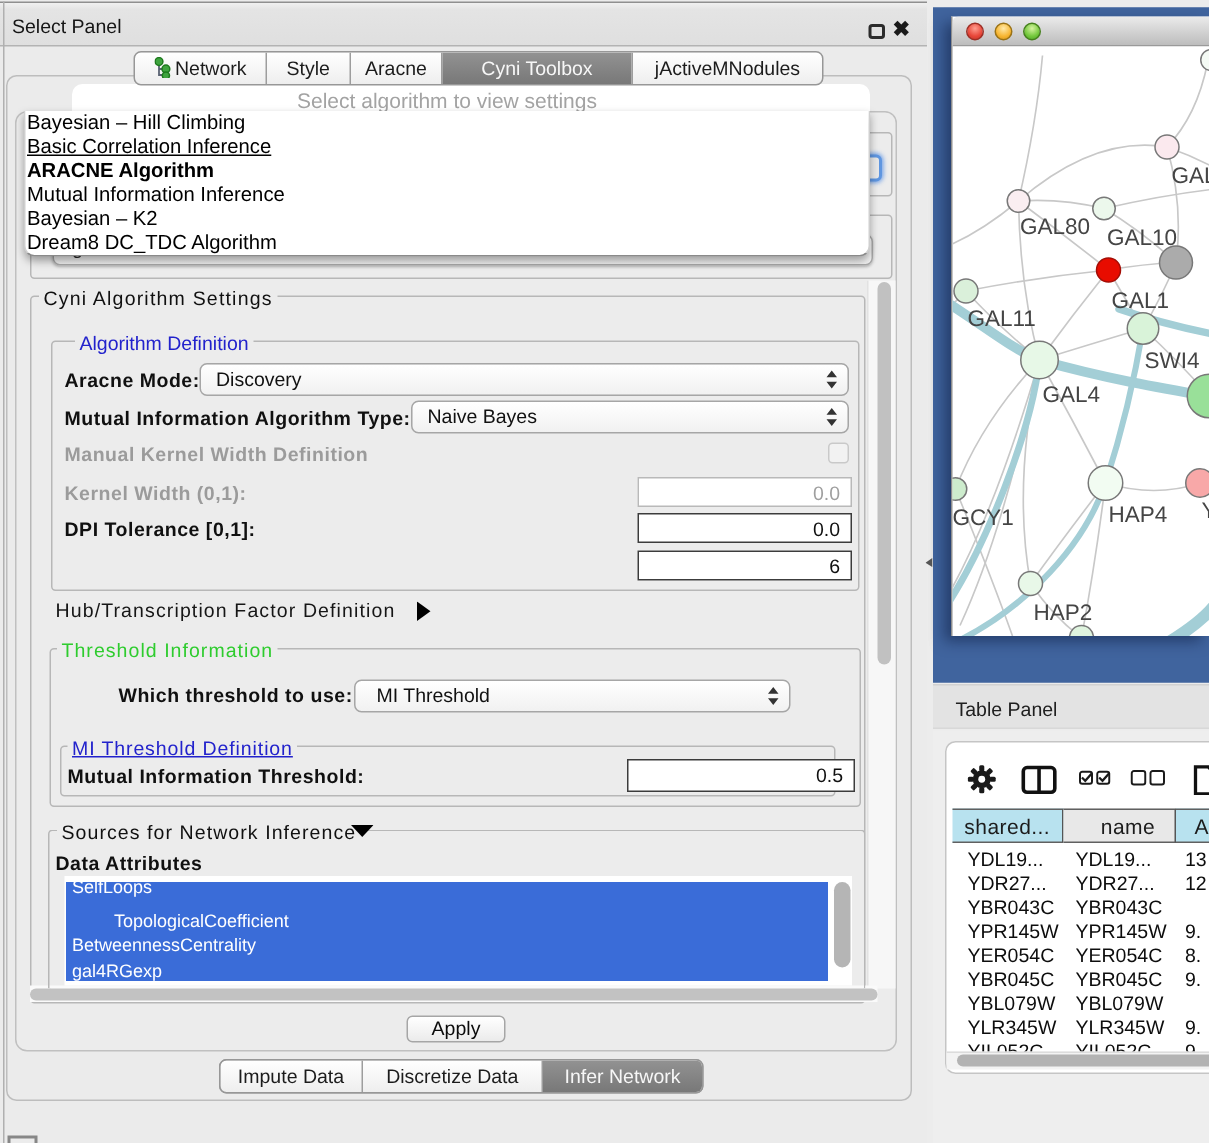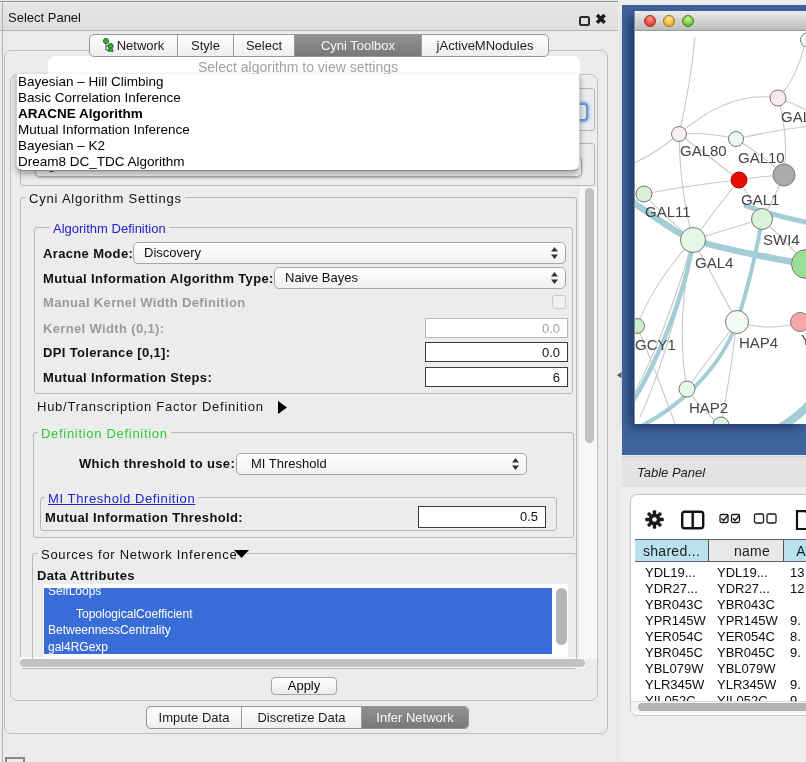--- a/index.html
+++ b/index.html
@@ -83,21 +83,21 @@
 #nettitle { position:absolute; left:0; top:0; width:100%; height:20px;
   background:linear-gradient(#ebebeb 0%, #d6d6d6 45%, #bdbdbd 100%);
   border-bottom:1px solid #9a9a9a; border-radius:4px 0 0 0; }
 .tl { position:absolute; top:4px; width:12px; height:12px; border-radius:50%; }
 #tlr { left:9px;  background:radial-gradient(circle at 50% 30%, #ff9d8f, #e8473a 60%, #c33428); border:0.5px solid #9d2f26;}
 #tly { left:28px; background:radial-gradient(circle at 50% 30%, #ffe9a8, #f7b633 60%, #d79412); border:0.5px solid #9a7216;}
 #tlg { left:47px; background:radial-gradient(circle at 50% 30%, #d6f3a0, #74c83c 60%, #4ba426); border:0.5px solid #46801d;}
 
 #tptitlebar { left:622px; top:456px; width:184px; height:30px; background:#e3e3e3;
   border-top:1px solid #d2d2d2; border-bottom:1px solid #d8d8d8; }
-#tptitlebar .t { position:absolute; left:15px; top:8px; font-size:13px; color:#202020;font-style:italic; }
+#tptitlebar .t { position:absolute; left:15px; top:8px; font-size:13px; color:#202020; }
 #belowtp { left:622px; top:487px; width:184px; height:275px; background:#eeeeee; }
 
 #tablebox { left:630px; top:494px; width:184px; height:222px; background:#fff;
   border:1px solid #c5c5c5; border-radius:7px 0 0 7px; }
 .th { position:absolute; top:44px; height:23px; border-top:1px solid #606060; border-bottom:1px solid #606060;
   font-size:14px; letter-spacing:0.3px; color:#1c1c1c; text-align:center; line-height:22px; }
 .tr { position:absolute; font-size:13px; color:#0d0d0d; white-space:nowrap; }
 
 #smallbox { left:5px; top:757px; width:20px; height:10px; border:2px solid #878787; background:#ececec; }
 </style>
@@ -115,21 +115,21 @@
 
     <div id="toptabs" class="seg">
       <div class="s" style="width:88px;">
         <svg width="11" height="14" viewBox="0 0 11 14" style="vertical-align:-2px;margin-right:3px;">
           <path d="M3 4 L3 12 L7 12 M3 8 L7 8" stroke="#5a6273" stroke-width="1.2" fill="none"></path>
           <circle cx="3" cy="3" r="2.6" fill="#3fa43f" stroke="#1e7a1e"></circle>
           <circle cx="7.6" cy="8" r="2.6" fill="#3fa43f" stroke="#1e7a1e"></circle>
           <circle cx="7.6" cy="12.4" r="2.4" fill="#3fa43f" stroke="#1e7a1e"></circle>
         </svg>Network</div>
       <div class="s" style="width:56px;">Style</div>
-      <div class="s" style="width:61px;">Select</div>
+      <div class="s" style="width:61px;">Aracne</div>
       <div class="s sel" style="width:127px;">Cyni Toolbox</div>
       <div class="s" style="width:126px;">jActiveMNodules</div>
     </div>
 
     <div id="content" class="abs">
 
       <div class="gbox" style="left:9px; top:13px; width:575px; height:43px;">
         <div style="position:absolute; right:6px; top:14px; width:12px; height:18px; background:#e8e8e8; border:2px solid #5f96e0; border-radius:4px; box-shadow:0 0 3px 1px rgba(80,140,230,.75);"></div>
       </div>
       <div class="gbox" style="left:9px; top:68px; width:575px; height:43px;">
@@ -160,41 +160,40 @@
         <svg width="9" height="16">
               <path d="M4.5 2 L8 6.5 L1 6.5 Z M4.5 14 L8 9.5 L1 9.5 Z" fill="#333"></path>
             </svg>
           </span></div>
       <div class="lbl dis" style="left:32px; top:220px;">Manual Kernel Width Definition</div>
       <div style="position:absolute; left:541px; top:220px; width:14px; height:14px; background:#f2f2f2; border:1px solid #c9c9c9; border-radius:3px;"></div>
       <div class="lbl dis" style="left:32px; top:246px;">Kernel Width (0,1):</div>
       <div class="tf dim" style="left:414px; top:243px; width:143px; height:20px;">0.0</div>
       <div class="lbl" style="left:32px; top:270px;">DPI Tolerance [0,1]:</div>
       <div class="tf strong" style="left:414px; top:267px; width:143px; height:20px;">0.0</div>
-      <div class="lbl" style="left:32px; top:295px;">Mutual Information Steps:</div>
       <div class="tf strong" style="left:414px; top:292px; width:143px; height:20px;">6</div>
       <div class="lbl" style="left:26px; top:324px; font-size:13px; font-weight:normal; color:#161616; letter-spacing:0.75px;">Hub/Transcription Factor Definition</div>
       <svg class="abs" style="left:266px; top:326px;" width="11" height="13">
           <path d="M1 0 L10 6.5 L1 13 Z" fill="#000"></path>
         </svg>
 
       <div class="gbox" style="left:22px; top:357px; width:541px; height:106px;">
-        <div class="glabel" style="left:4px; color:#2ecc2e; letter-spacing:0.7px;">Definition Definition</div>
+        <div class="glabel" style="left:4px; color:#2ecc2e; letter-spacing:0.7px;">Threshold Information</div>
       </div>
       <div class="lbl" style="left:68px; top:381px;">Which threshold to use:</div>
       <div class="combo" style="left:225px; top:378px; width:291px; padding-left:14px;">MI Threshold<span class="arr">
         <svg width="9" height="16">
               <path d="M4.5 2 L8 6.5 L1 6.5 Z M4.5 14 L8 9.5 L1 9.5 Z" fill="#333"></path>
             </svg>
           </span></div>
       <div class="gbox" style="left:29px; top:422px; width:517px; height:34px;">
         <div class="glabel" style="left:4px; color:#2222cc; letter-spacing:0.6px;text-decoration:underline;">MI Threshold Definition</div>
       </div>
       <div class="lbl" style="left:34px; top:435px;">Mutual Information Threshold:</div>
-      <div class="tf strong" style="left:407px; top:431px; width:128px; height:22px;">0.5</div>
+      <div class="tf strong" style="left:407px; top:431px; width:152px; height:22px;">0.5</div>
 
       <div class="gbox" style="left:21px; top:478px; width:545px; height:106px; border-bottom:none; border-radius:3px 3px 0 0;">
         <div class="glabel" style="left:5px; color:#101010; font-size:13px; letter-spacing:0.72px;">Sources for Network Inference</div>
       </div>
       <svg class="abs" style="left:223px; top:475px;" width="15" height="8">
           <path d="M0 0 L15 0 L7.5 8 Z" fill="#000"></path>
         </svg>
       <div class="lbl" style="left:26px; top:493px;">Data Attributes</div>
 
       <div id="attrlist">
@@ -535,21 +534,21 @@
     <div class="tr" style="left:159px; top:198px; height:10px; overflow:hidden;">9.</div>
 
     <div style="position:absolute; left:0; top:206px; width:184px; height:12px; background:#f3f3f3; border-top:1px solid #dcdcdc;"></div>
     <div style="position:absolute; left:7px; top:208px; width:177px; height:8px; background:#b3b3b3; border-radius:4px;"></div>
   </div>
 
   <div id="bigcombo" class="abs"></div>
   <div id="popuphdr" class="abs">Select algorithm to view settings</div>
   <div id="popup" class="abs">
     <div class="it" style="top:0;">Bayesian – Hill Climbing</div>
-    <div class="it" style="top:16px;">Basic Correlation Inference</div>
+    <div class="it" style="top:16px;text-decoration:underline;">Basic Correlation Inference</div>
     <div class="it" style="top:32px; font-weight:bold;">ARACNE Algorithm</div>
     <div class="it" style="top:48px;">Mutual Information Inference</div>
     <div class="it" style="top:64px;">Bayesian – K2</div>
     <div class="it" style="top:80px;">Dream8 DC_TDC Algorithm</div>
   </div>
 
   <svg class="abs" style="left:617px; top:372px;" width="5" height="7">
     <path d="M4.5 0 L4.5 6 L0 3.2 Z" fill="#555"></path>
   </svg>
   <div class="abs" style="left:2px; top:1px; width:1px; height:761px; background:#b0b0b0;"></div>

